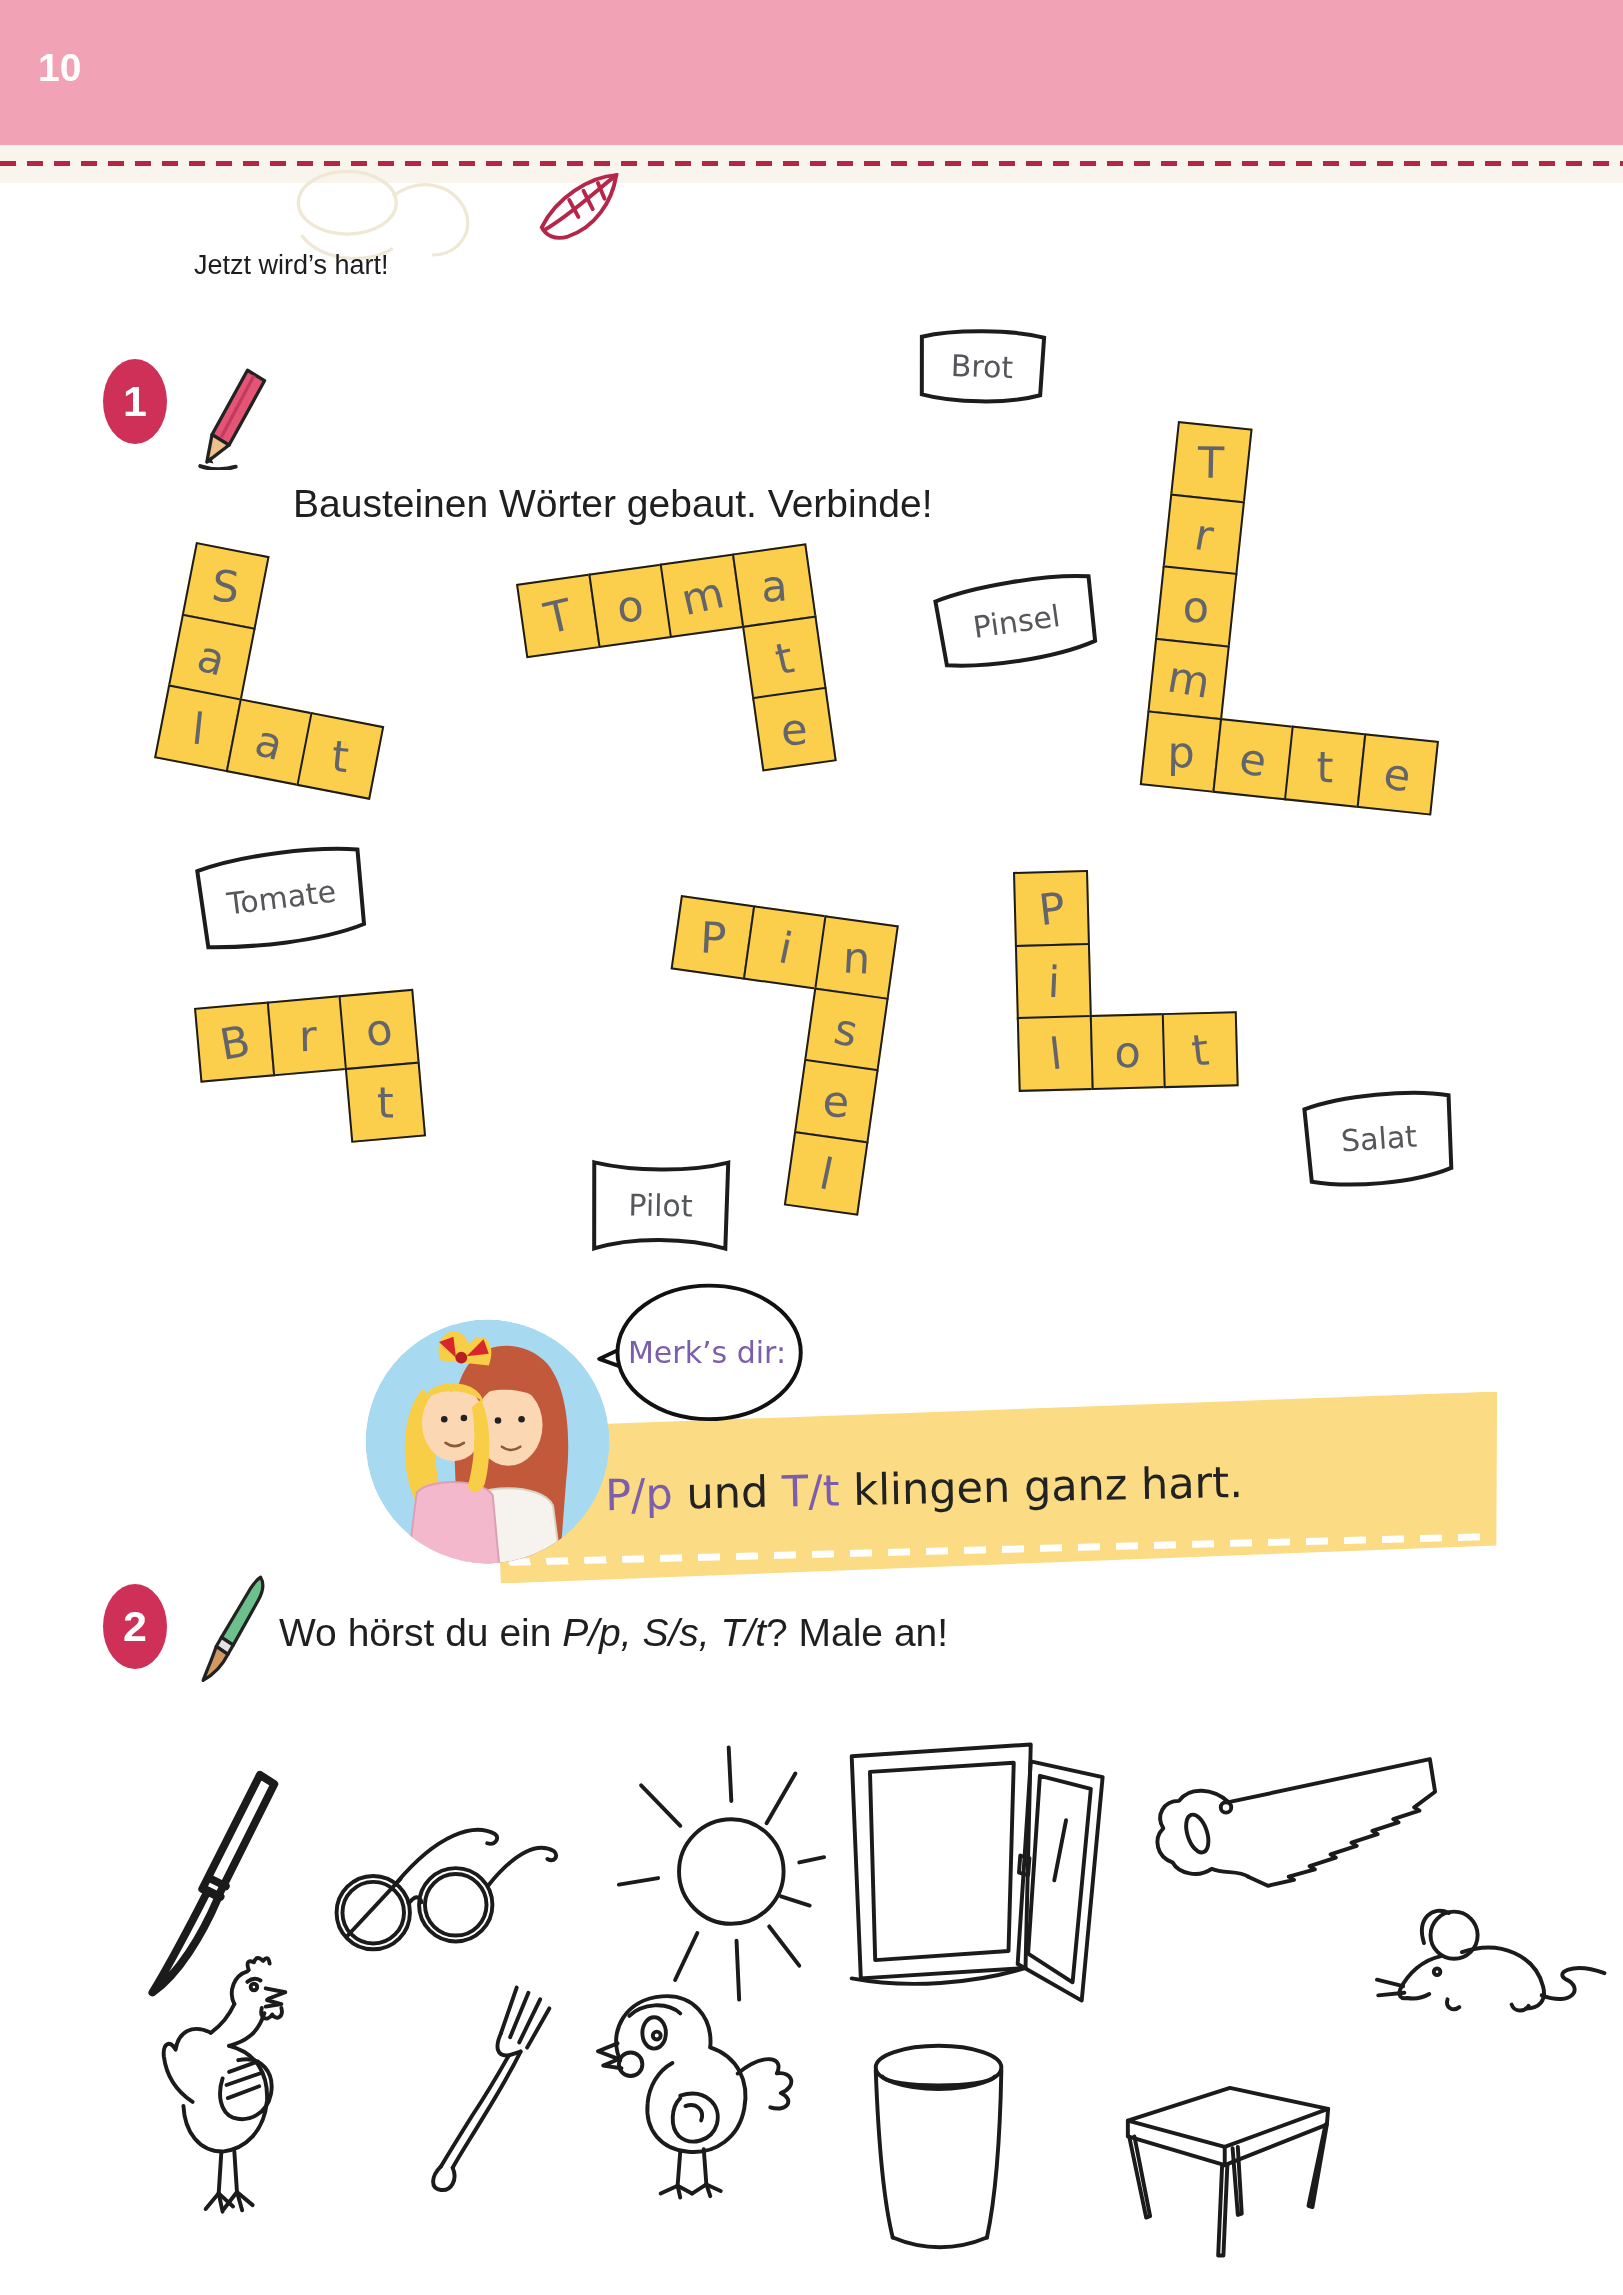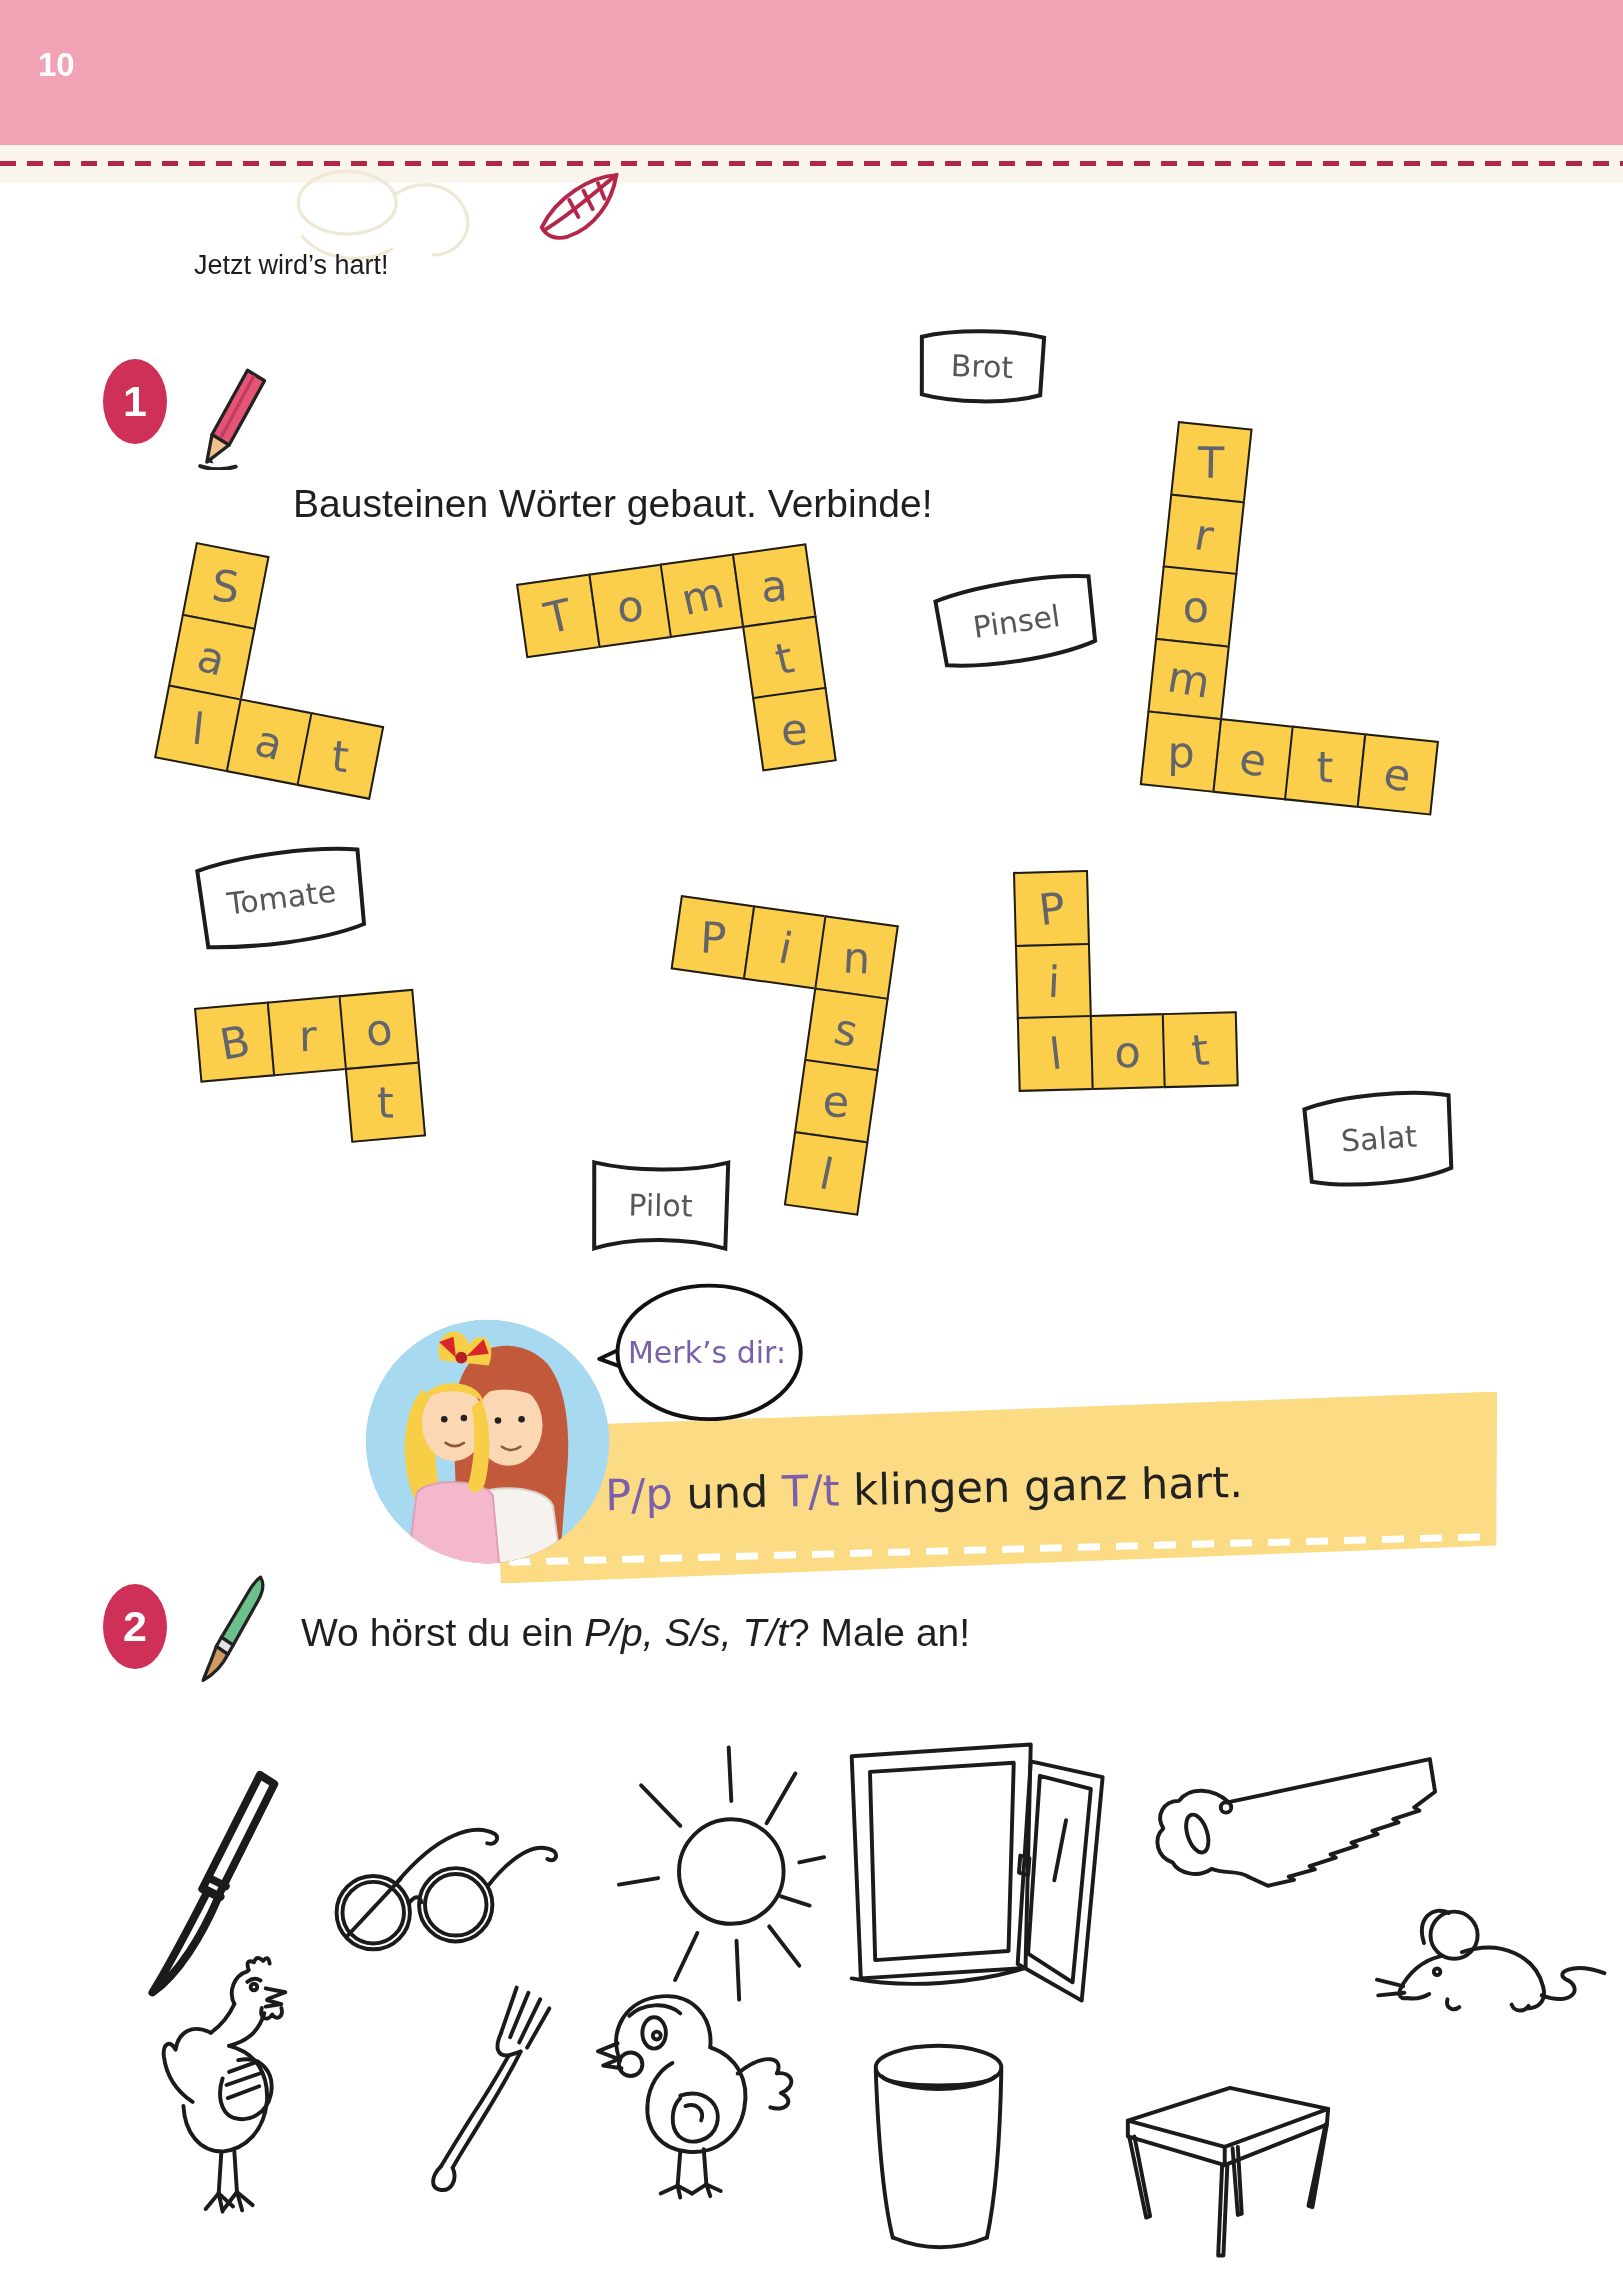--- a/index.html
+++ b/index.html
@@ -1,38 +1,38 @@
 <!DOCTYPE html>
 <html style="font-size:10.5px"><head>
 <meta charset="utf-8">
 <style>
   html,body{margin:0;padding:0;background:#888;}
   .page{position:relative;width:1623px;height:2295px;background:#ffffff;overflow:hidden;
         font-family:"Liberation Sans", sans-serif;}
 
   
   .header{position:absolute;left:0;top:0;width:100%;height:145px;background:#F2A2B5;}
-  .page-num{position:absolute;left:38px;top:46px;color:#ffffff;font-size:33px;font-weight:bold;}
+  .page-num{position:absolute;left:38px;top:46px;color:#ffffff;font-size:39px;font-weight:bold;}
   .header-title{position:absolute;left:194px;top:48px;color:#262626;font-size:37px;font-weight:bold;letter-spacing:0.7px;}
   .cream-strip{position:absolute;left:0;top:145px;width:100%;height:38px;background:#FAF5EC;}
   .dash-line{position:absolute;left:0;top:161px;width:100%;height:5.2px;
      background:repeating-linear-gradient(90deg,#B22746 0 15.7px,transparent 15.7px 27px);}
   .swirl{position:absolute;left:249px;top:157px;}
   .leaf{position:absolute;left:530px;top:162px;}
 
   
   .section-title{position:absolute;left:194px;top:250px;font-size:27px;font-weight:normal;color:#1d1d1d;}
   .badge{position:absolute;width:64px;height:85px;background:#CE3058;border-radius:50%;
          display:flex;align-items:center;justify-content:center;color:#fff;font-size:43px;font-weight:bold;}
   #badge-1{left:103px;top:359px;}
   #badge-2{left:103px;top:1584px;}
   .instr{position:absolute;font-size:39px;color:#1f1f1f;}
   #instr1-l1{left:293px;top:378px;}
   #instr1-l2{left:293px;top:440px;margin-top:42px;}
-  #instr2{left:301px;top:1611px;}
+  #instr2{left:279px;top:1611px;}
   .em{font-style:italic;}
   #pencil-icon{position:absolute;left:195px;top:365px;}
   #brush-icon{position:absolute;left:195px;top:1572px;}
 
   
   .tile-group{position:absolute;transform-origin:top left;}
   .tile{position:absolute;width:75px;height:75px;box-sizing:border-box;background:#FBCE4B;
         border:2.6px solid #1c1c1c;display:flex;align-items:center;justify-content:center;
         font-family:"DejaVu Sans", sans-serif;font-size:43px;color:#63656A;}
   .tile span{display:block;}

